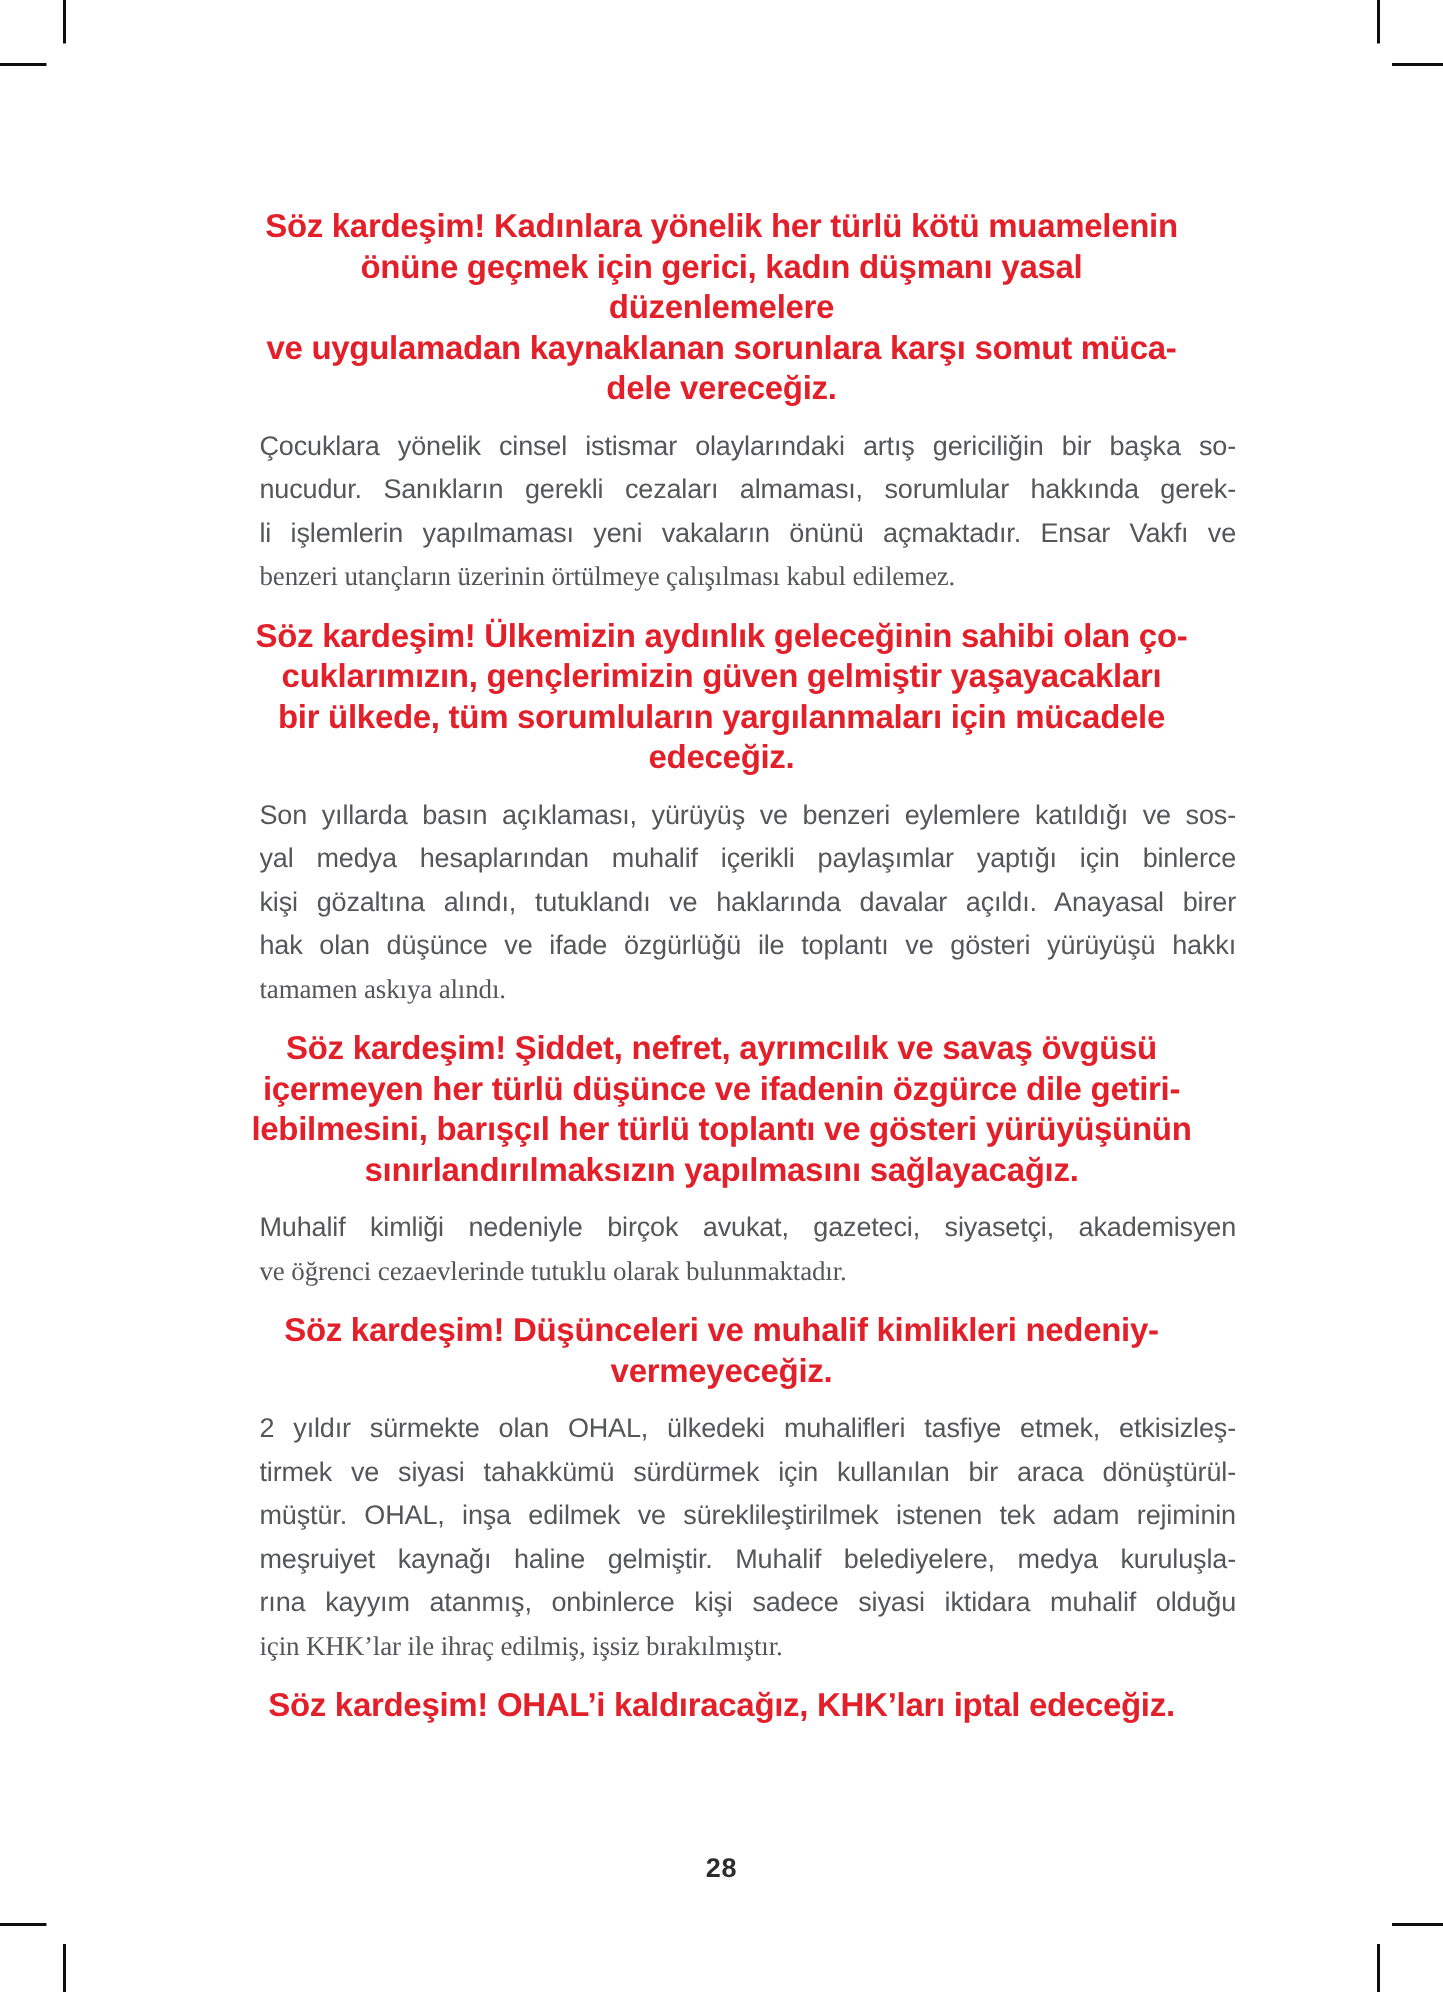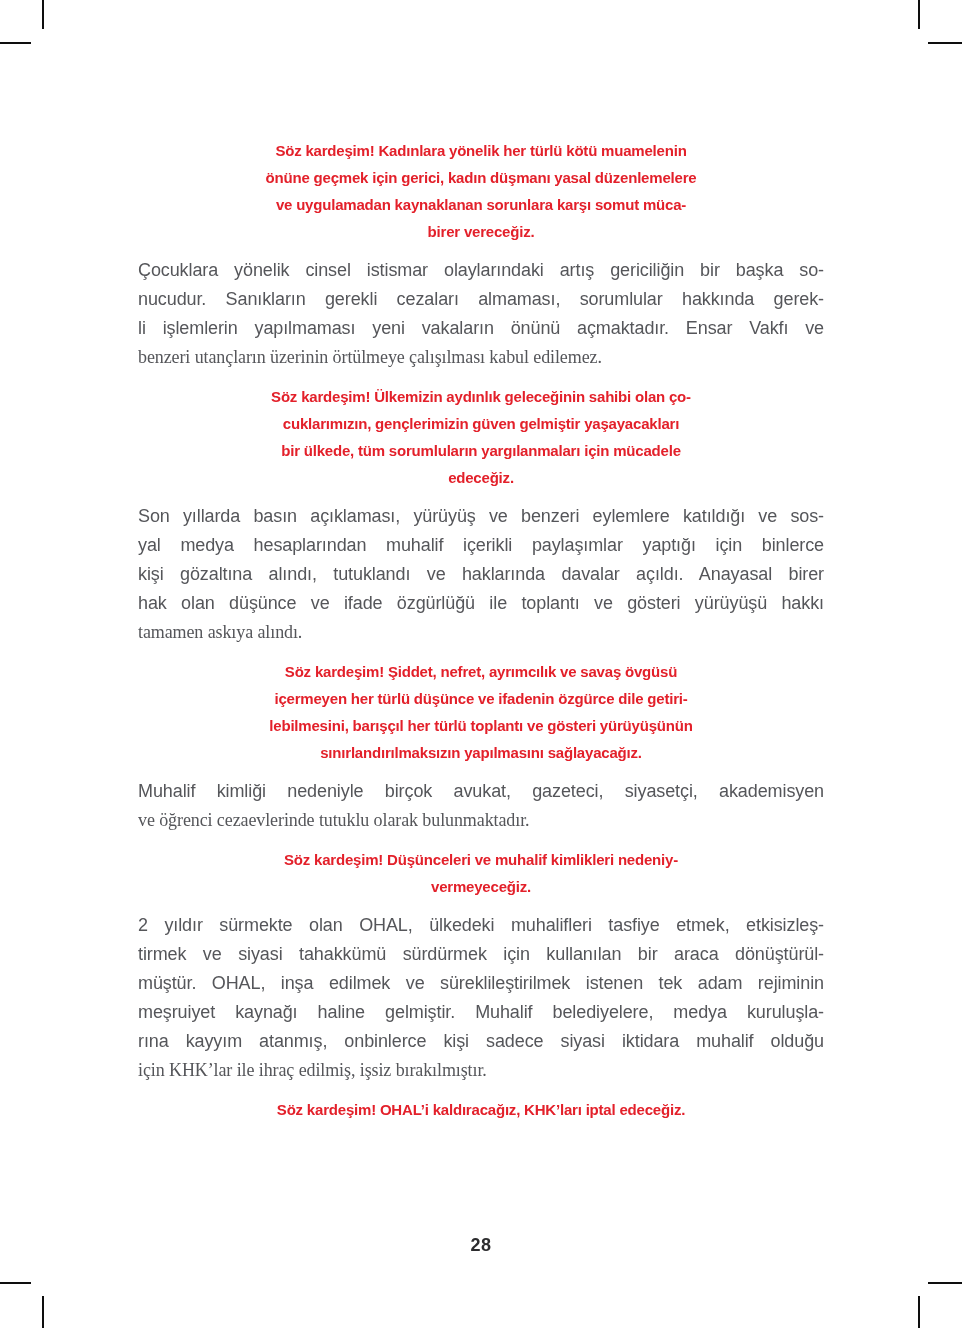--- a/index.html
+++ b/index.html
@@ -25,38 +25,39 @@
     position: absolute;
     left: 138px;
     top: 137px;
     width: 686px;
   }
   .block { margin-bottom: 11px; }
   .heading {
     color: #e3202a;
     font-weight: bold;
     text-align: center;
-    font-size: 15px;
+    font-size: 22px;
     line-height: 27px;
     max-width: 632px;
     margin-left: auto;
     margin-right: auto;
     letter-spacing: -0.2px;
   }
   .paragraph {
     color: #55565a;
     font-size: 18px;
     line-height: 29px;
     letter-spacing: -0.1px;
   }
   .pline {
     text-align: justify;
     text-align-last: justify;
     overflow: hidden;
     white-space: normal;
+    margin-left: 35px;
   }
   .paragraph .pline:last-child { text-align-last: left; font-family: Liberation Serif, serif; }
 
   .page-number {
     position: absolute;
     left: 0;
     top: 1235px;
     width: 962px;
     text-align: center;
     font-size: 18px;
@@ -76,21 +77,21 @@
 <div class="crop-mark cm-bl-v"></div>
 <div class="crop-mark cm-br-h"></div>
 <div class="crop-mark cm-br-v"></div>
 
 <div class="content">
 
   <div class="block heading">
     <div>Söz kardeşim! Kadınlara yönelik her türlü kötü muamelenin</div>
     <div>önüne geçmek için gerici, kadın düşmanı yasal düzenlemelere</div>
     <div>ve uygulamadan kaynaklanan sorunlara karşı somut müca-</div>
-    <div>birer vereceğiz.</div>
+    <div>dele vereceğiz.</div>
   </div>
 
   <div class="block paragraph">
     <div class="pline">Çocuklara yönelik cinsel istismar olaylarındaki artış gericiliğin bir başka so-</div>
     <div class="pline">nucudur. Sanıkların gerekli cezaları almaması, sorumlular hakkında gerek-</div>
     <div class="pline">li işlemlerin yapılmaması yeni vakaların önünü açmaktadır. Ensar Vakfı ve</div>
     <div class="pline">benzeri utançların üzerinin örtülmeye çalışılması kabul edilemez.</div>
   </div>
 
   <div class="block heading">

